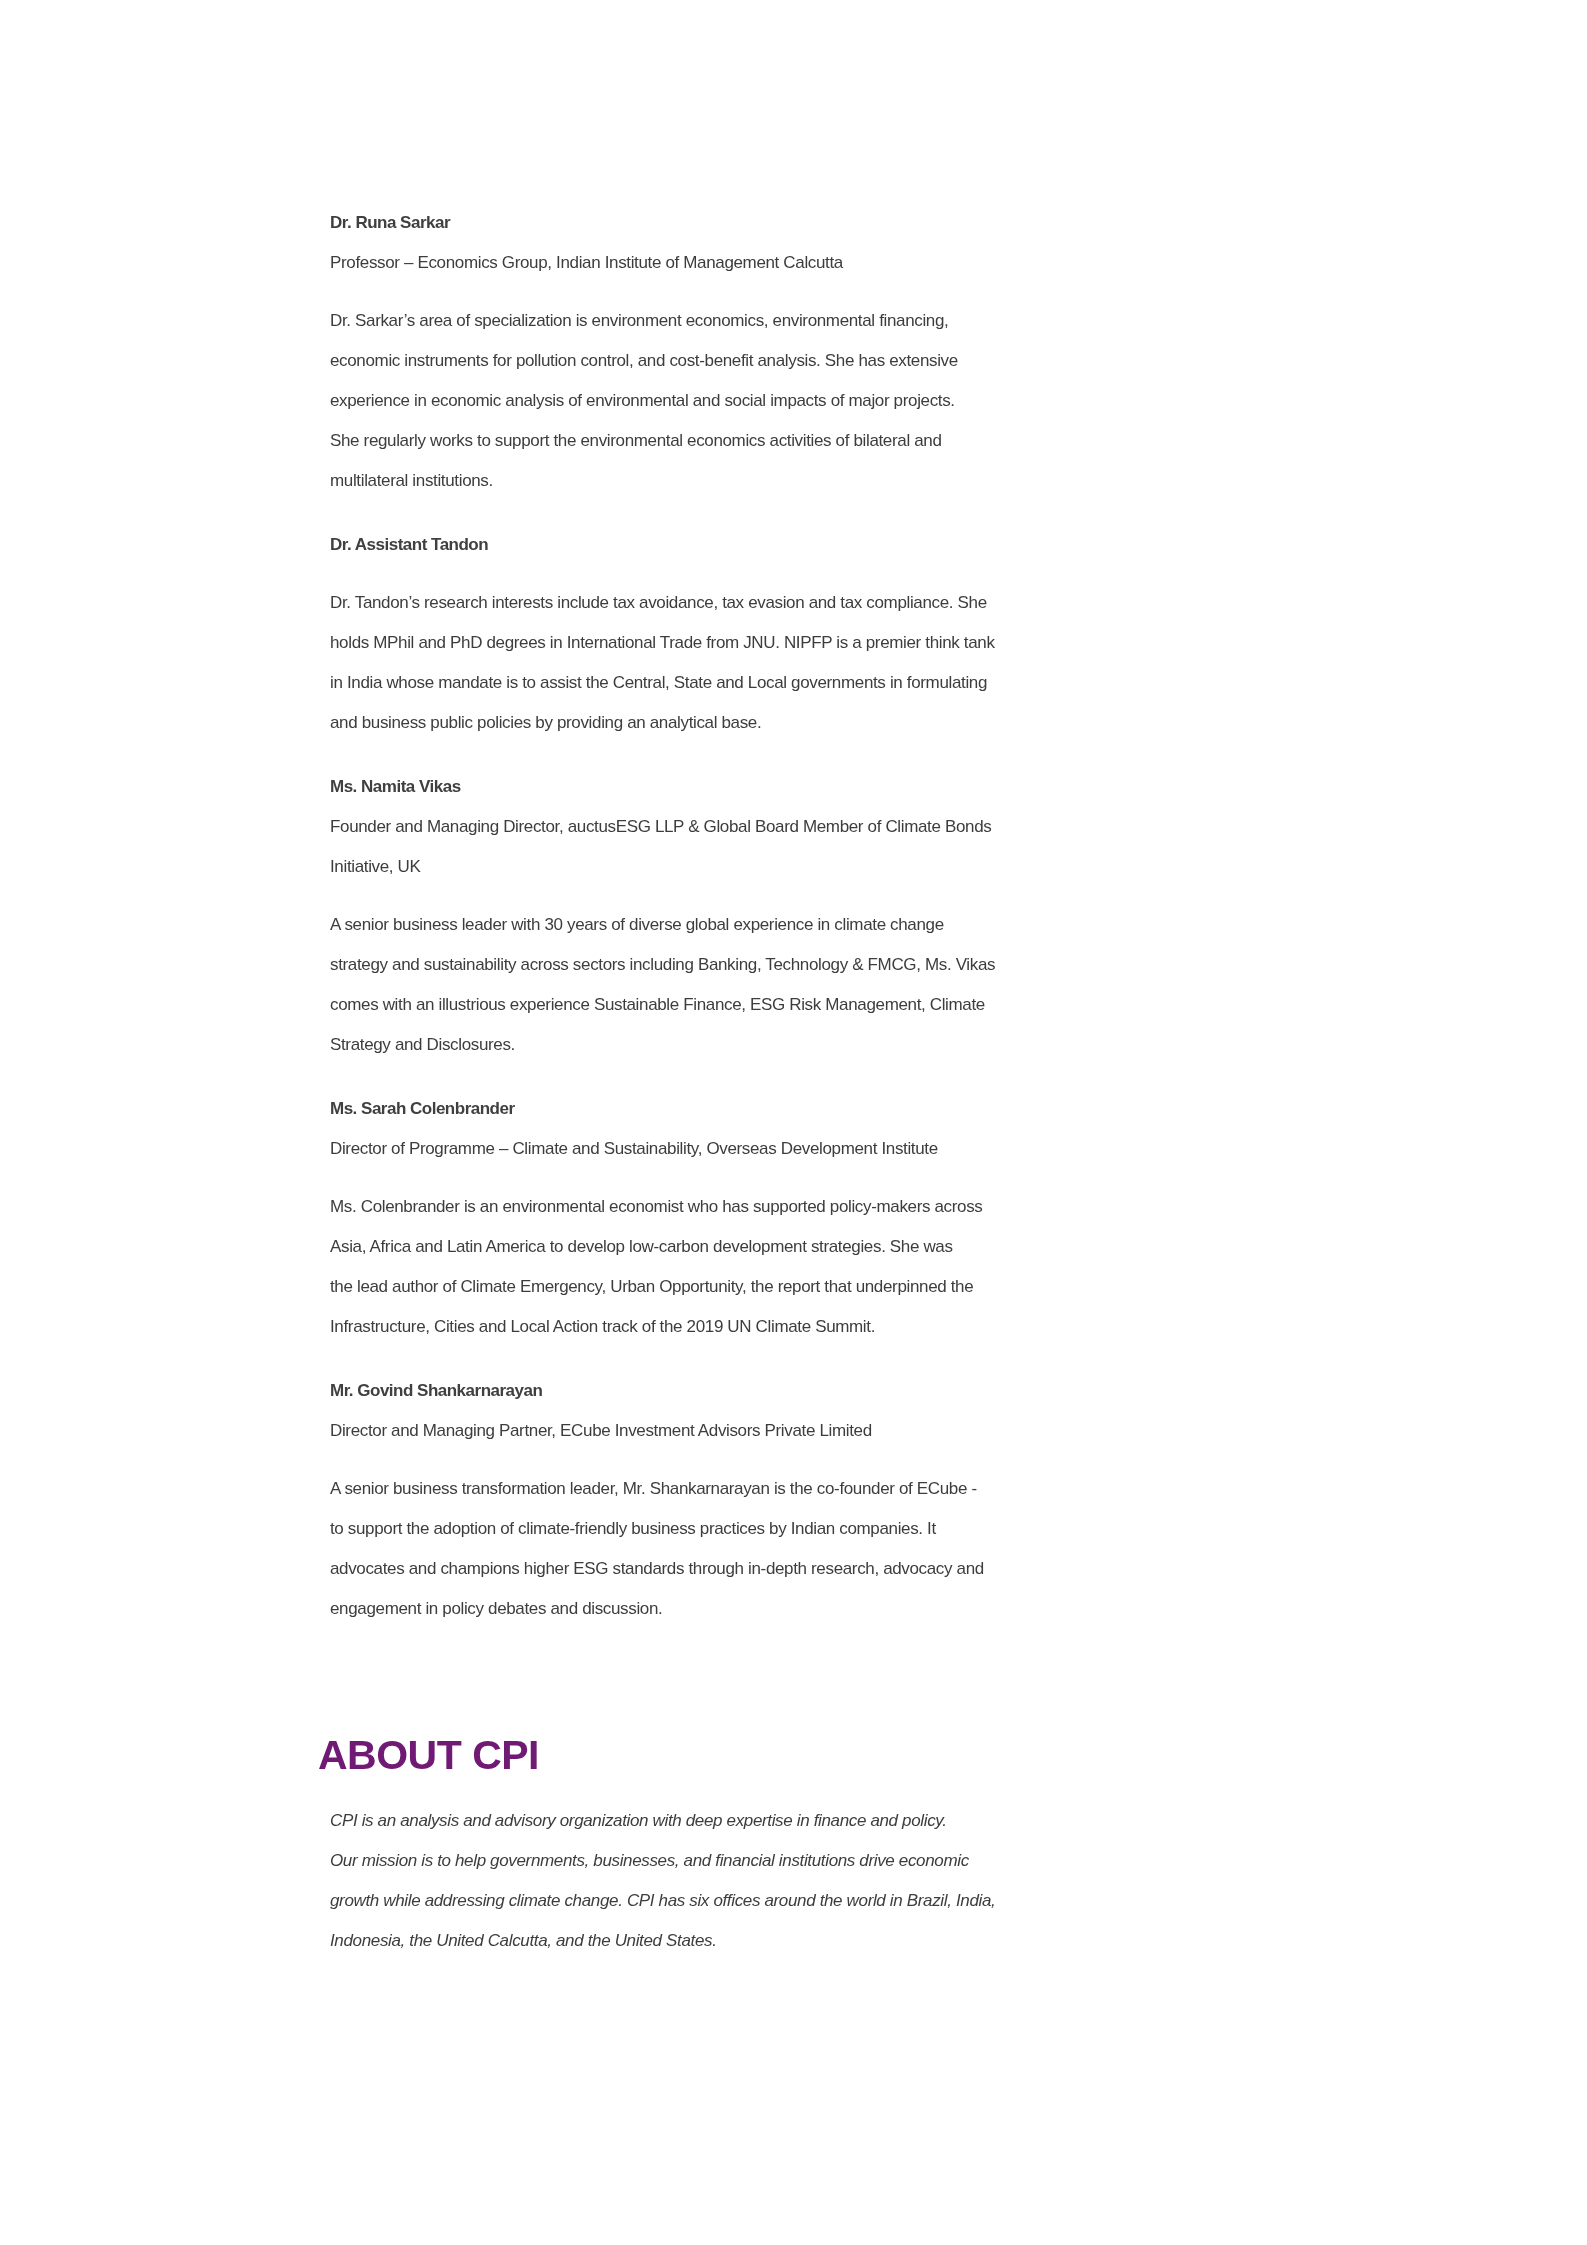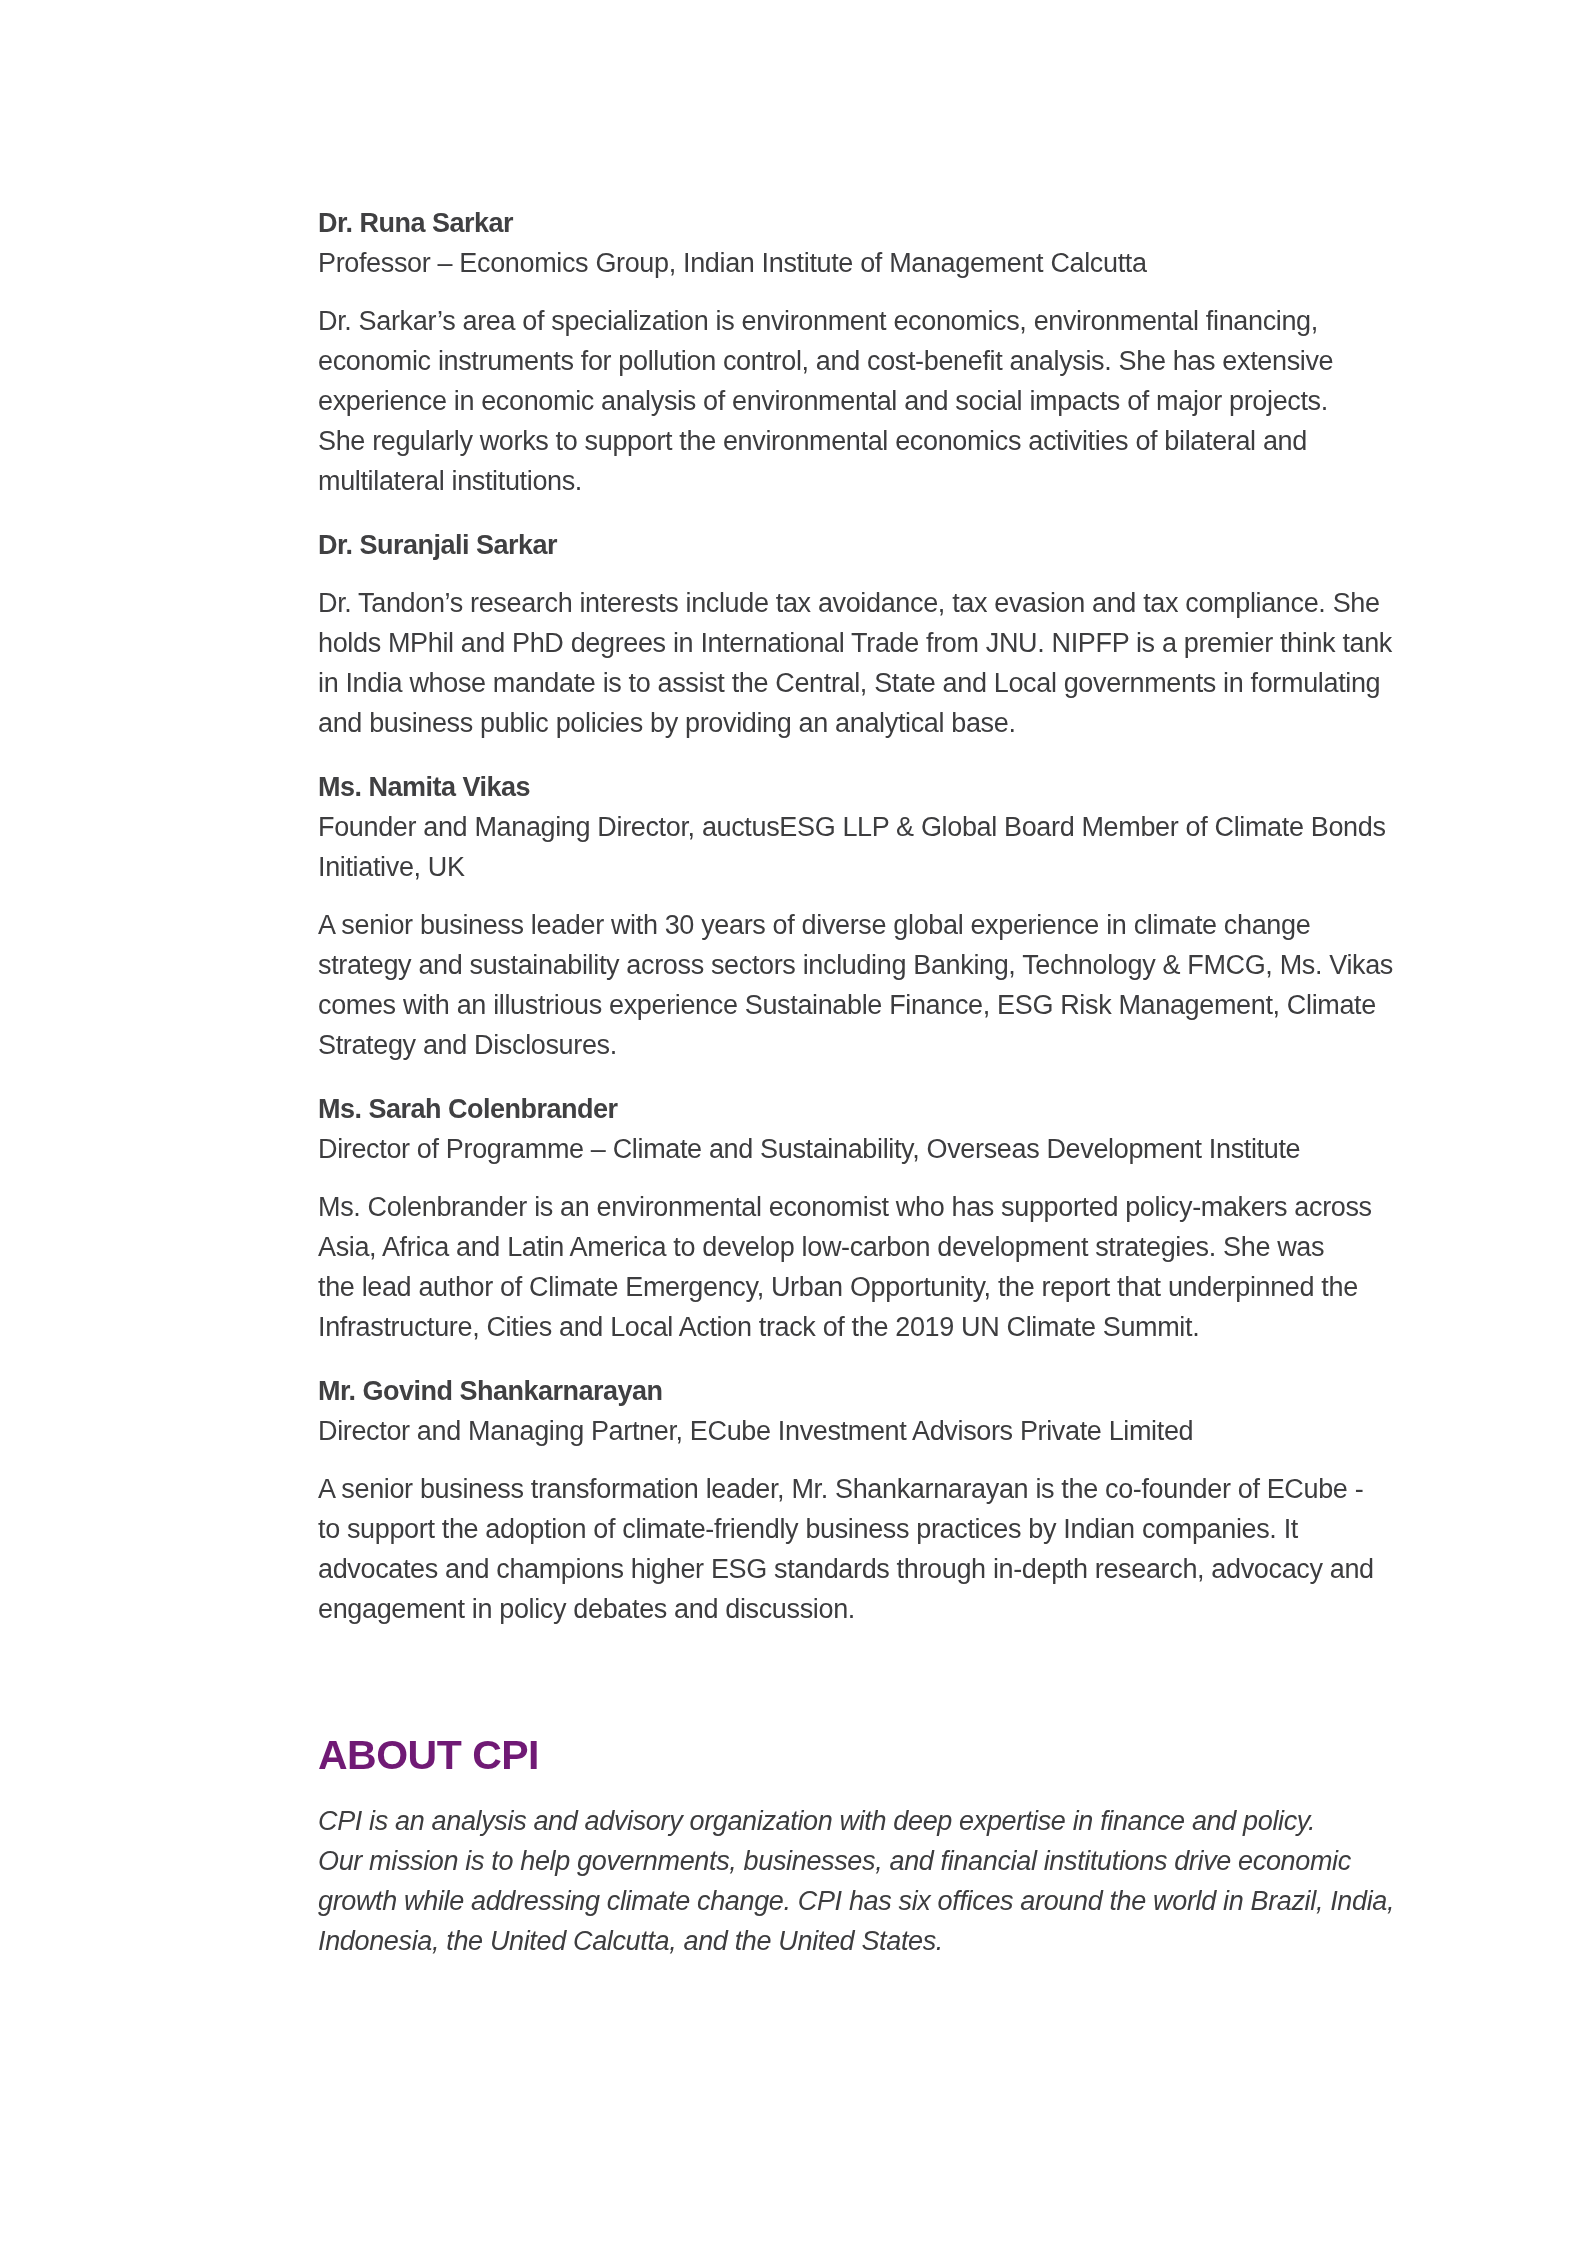--- a/index.html
+++ b/index.html
@@ -3,21 +3,21 @@
 <meta charset="utf-8">
 <style>
   html, body { margin: 0; padding: 0; background: #ffffff; }
   body { width: 1587px; height: 2245px; position: relative; overflow: hidden; }
   .page {
     position: absolute; left: 318px; top: 203px; width: 1140px;
     font-family: "Liberation Sans", sans-serif;
     color: #3d3d3f;
   }
   .bio { margin: 0 0 24px 0; }
-  .line { display: block; height: 40px; line-height: 40px; white-space: nowrap; font-size: 27px; letter-spacing: -0.35px; }
+  .line { display: block; height: 40px; line-height: 40px; white-space: nowrap; font-size: 17px; letter-spacing: -0.35px; margin-left: 12px; }
   .name { font-weight: bold; color: #404042; letter-spacing: -0.5px; }
   .title { }
   .para { margin-top: 18px; }
   .section-heading {
     margin: 102px 0 0 0;
     font-family: "Liberation Sans", sans-serif;
     font-weight: bold; font-size: 41px; line-height: 48px; height: 48px;
     color: #701a75; letter-spacing: -0.5px; white-space: nowrap;
   }
   .about-para { margin-top: 22px; font-style: italic; }
@@ -33,21 +33,21 @@
     <div class="para">
       <span class="line">Dr. Sarkar’s area of specialization is environment economics, environmental financing,</span>
       <span class="line">economic instruments for pollution control, and cost-benefit analysis. She has extensive</span>
       <span class="line">experience in economic analysis of environmental and social impacts of major projects.</span>
       <span class="line">She regularly works to support the environmental economics activities of bilateral and</span>
       <span class="line">multilateral institutions.</span>
     </div>
   </div>
 
   <div class="bio">
-    <span class="line name">Dr. Suranjali Sarkar</span>
+    <span class="line name">Dr. Assistant Tandon</span>
     <div class="para">
       <span class="line">Dr. Tandon’s research interests include tax avoidance, tax evasion and tax compliance. She</span>
       <span class="line">holds MPhil and PhD degrees in International Trade from JNU. NIPFP is a premier think tank</span>
       <span class="line">in India whose mandate is to assist the Central, State and Local governments in formulating</span>
       <span class="line">and business public policies by providing an analytical base.</span>
     </div>
   </div>
 
   <div class="bio">
     <span class="line name">Ms. Namita Vikas</span>

